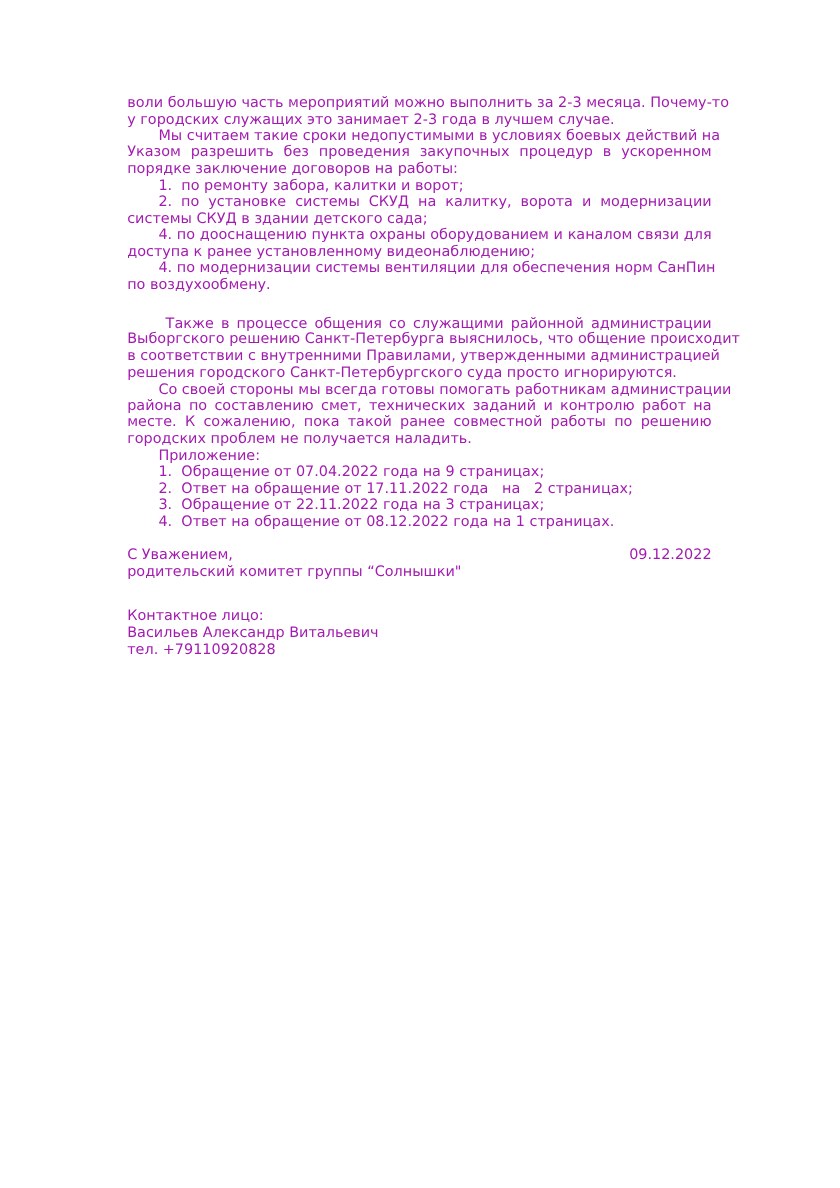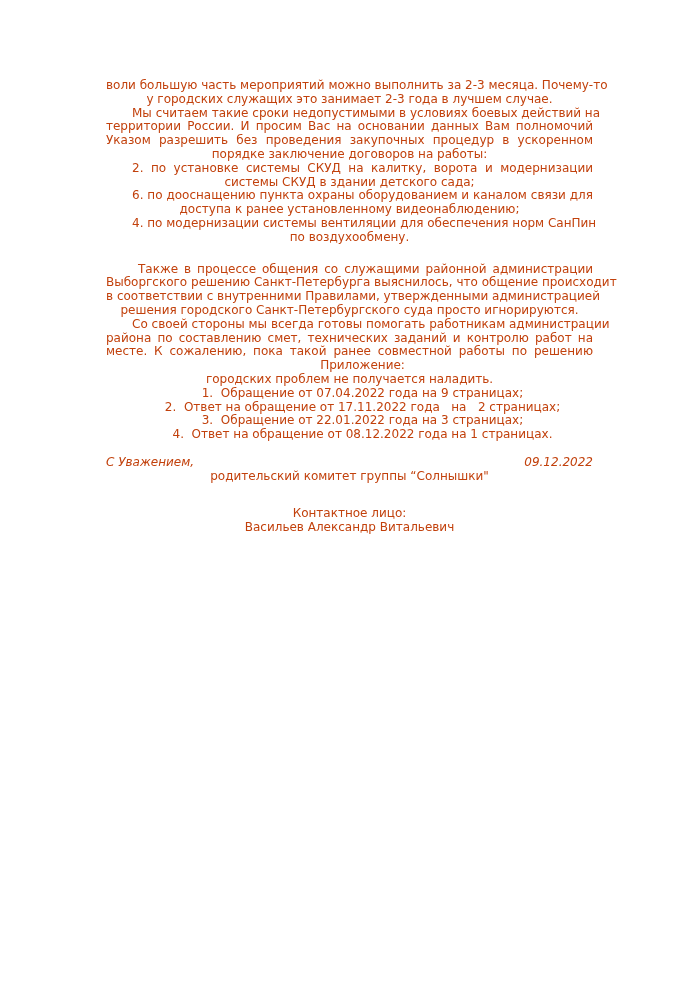--- a/index.html
+++ b/index.html
@@ -9,99 +9,99 @@
   }
   .page {
     position: relative;
     width: 700px;
     height: 990px;
     background: #ffffff;
     overflow: hidden;
     font-family: "DejaVu Sans", "Liberation Sans", sans-serif;
     font-size: 12px;
     line-height: 13.8px;
-    color: #c2410c;
+    color: #a21caf;
   }
   .col {
     position: absolute;
     left: 106px;
     top: 79px;
     width: 487px;
   }
   .ln {
     white-space: nowrap;
     min-height: 13.8px;
   }
   
   .j {
     text-align: justify;
     text-align-last: justify;
     -moz-text-align-last: justify;
   }
   
   .pre {
     white-space: pre;
-    text-align: center;
+    text-align: left;
   }
   
   .ind  { padding-left: 26px; }
   .ind2 { padding-left: 32px; }
   .gap18 { height: 18px; }
   .gap14 { height: 13.8px; }
   .gap24 { height: 24px; }
   .row {
     display: flex;
     justify-content: space-between;
     align-items: center;
-    font-style: italic;
   }
   .row span { white-space: pre; }
 </style>
 </head>
 <body>
 
 <div class="page">
   <div class="col">
 
     <div class="ln j">воли большую часть мероприятий можно выполнить за 2-3 месяца. Почему-то</div>
     <div class="ln pre">у городских служащих это занимает 2-3 года в лучшем случае.</div>
     <div class="ln j ind">Мы считаем такие сроки недопустимыми в условиях боевых действий на</div>
-    <div class="ln j">территории России. И просим Вас на основании данных Вам полномочий</div>
     <div class="ln j">Указом разрешить без проведения закупочных процедур в ускоренном</div>
     <div class="ln pre">порядке заключение договоров на работы:</div>
+    <div class="ln pre ind">1.  по ремонту забора, калитки и ворот;</div>
     <div class="ln j ind">2.  по установке системы СКУД на калитку, ворота и модернизации</div>
     <div class="ln pre">системы СКУД в здании детского сада;</div>
-    <div class="ln j ind">6.  по дооснащению пункта охраны оборудованием и каналом связи для</div>
+    <div class="ln j ind">4.  по дооснащению пункта охраны оборудованием и каналом связи для</div>
     <div class="ln pre">доступа к ранее установленному видеонаблюдению;</div>
     <div class="ln j ind">4.  по модернизации системы вентиляции для обеспечения норм СанПин</div>
     <div class="ln pre">по воздухообмену.</div>
 
     <div class="gap18"></div>
 
     <div class="ln j ind2">Также в процессе общения со служащими районной администрации</div>
     <div class="ln j">Выборгского решению Санкт-Петербурга выяснилось, что общение происходит</div>
     <div class="ln j">в соответствии с внутренними Правилами, утвержденными администрацией</div>
     <div class="ln pre">решения городского Санкт-Петербургского суда просто игнорируются.</div>
     <div class="ln j ind">Со своей стороны мы всегда готовы помогать работникам администрации</div>
     <div class="ln j">района по составлению смет, технических заданий и контролю работ на</div>
     <div class="ln j">месте. К сожалению, пока такой ранее совместной работы по решению</div>
+    <div class="ln pre">городских проблем не получается наладить.</div>
     <div class="ln pre ind">Приложение:</div>
-    <div class="ln pre">городских проблем не получается наладить.</div>
     <div class="ln pre ind">1.  Обращение от 07.04.2022 года на 9 страницах;</div>
     <div class="ln pre ind">2.  Ответ на обращение от 17.11.2022 года   на   2 страницах;</div>
-    <div class="ln pre ind">3.  Обращение от 22.01.2022 года на 3 страницах;</div>
+    <div class="ln pre ind">3.  Обращение от 22.11.2022 года на 3 страницах;</div>
     <div class="ln pre ind">4.  Ответ на обращение от 08.12.2022 года на 1 страницах.</div>
 
     <div class="gap14"></div>
 
     <div class="ln row">
       <span>С Уважением,</span>
       <span>09.12.2022</span>
     </div>
     <div class="ln pre">родительский комитет группы “Солнышки"</div>
 
     <div class="gap24"></div>
 
     <div class="ln pre">Контактное лицо:</div>
     <div class="ln pre">Васильев Александр Витальевич</div>
+    <div class="ln pre">тел. +79110920828</div>
 
   </div>
 </div>
 
 </body></html>

